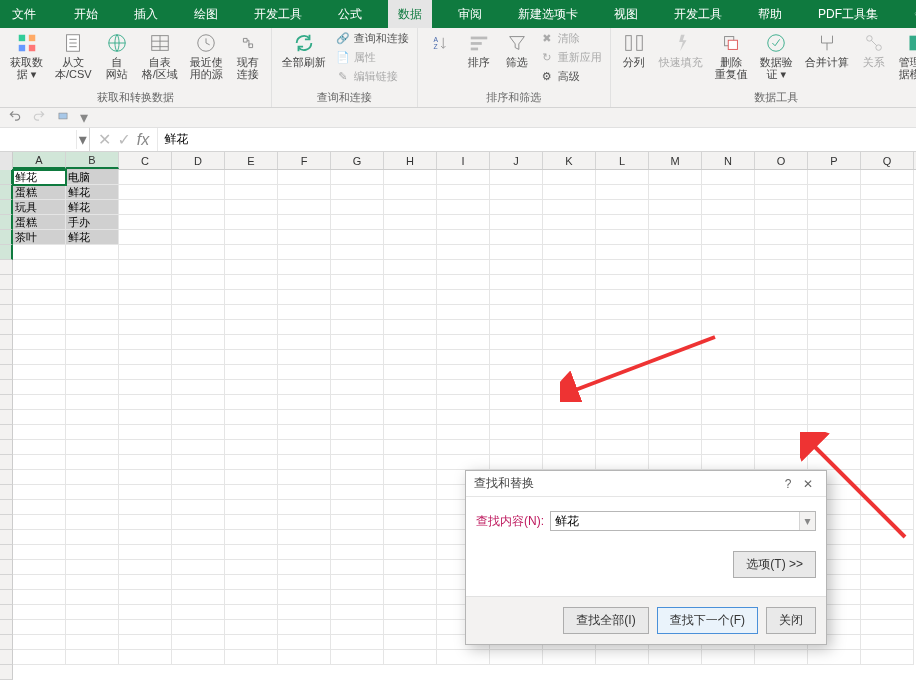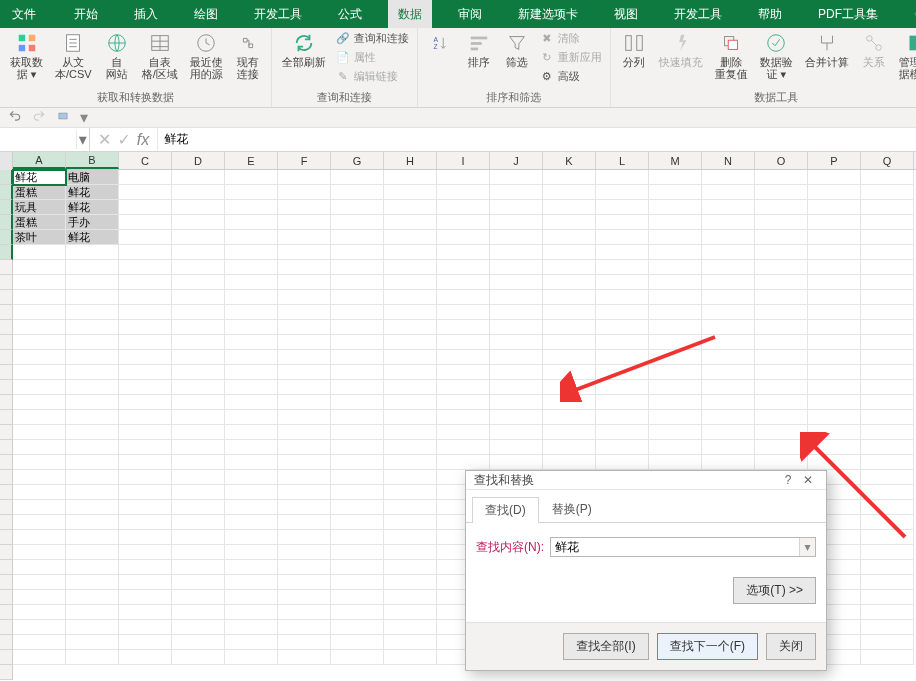--- a/index.html
+++ b/index.html
@@ -50,21 +50,21 @@
 .rowhdr-cell { width: 13px; height: 15px; border-bottom: 1px solid #d4d4d4; border-right: 1px solid #ccc; background: #f3f2f1; font-size: 10px; color: #333; display:flex; align-items:center; justify-content:center; cursor:pointer; }
 .rowhdr-cell.selected { background: #d1e6d8; border-right: 2px solid #0f7a3f; }
 .cells { position: relative; flex:1; }
 .grid-row { display: flex; height: 15px; }
 .cell { width: 53px; height: 15px; border-right: 1px solid #e5e5e5; border-bottom: 1px solid #e5e5e5; font-size: 11px; padding: 0 2px; display:flex; align-items:center; overflow: hidden; white-space: nowrap; }
 .cell.data { background: #d0d0d0; color: #000; }
 .cell.active { outline: 2px solid #0f7a3f; outline-offset: -1px; background: #fff; z-index: 2; }
 
 
 .dialog { position: absolute; left: 465px; top: 318px; width: 362px; background: #fff; border: 1px solid #b5b5b5; box-shadow: 4px 4px 14px rgba(0,0,0,0.25); font-size: 12px; }
-.dlg-title { height: 19px; display: flex; align-items: center; padding: 0 8px; background: #fff; border-bottom: 1px solid #e5e5e5; }
+.dlg-title { height: 26px; display: flex; align-items: center; padding: 0 8px; background: #fff; border-bottom: 1px solid #e5e5e5; }
 .dlg-title .t { flex: 1; color: #444; }
 .dlg-title .help, .dlg-title .close { width: 20px; text-align: center; color: #666; cursor: pointer; }
 .dlg-tabs { display: flex; padding: 6px 6px 0 6px; gap: 0; border-bottom: 1px solid #d4d4d4; }
 .dlg-tab { padding: 4px 12px; border: 1px solid transparent; border-bottom: none; cursor: pointer; color: #555; }
 .dlg-tab.active { border-color: #d4d4d4; background: #fff; position: relative; top: 1px; }
 .dlg-body { padding: 14px 10px 10px 10px; }
 .field-row { display: flex; align-items: center; gap: 6px; }
 .field-row label { width: 68px; color: #be185d; }
 .field-row .combo { flex: 1; display: flex; border: 1px solid #b7b7b7; height: 20px; }
 .field-row .combo input { flex: 1; border: none; outline: none; padding: 0 4px; font-size: 12px; }
@@ -1031,24 +1031,20 @@
         </div>
       </div>
   </div>
 
   <div class="dialog">
     <div class="dlg-title">
       <span class="t">查找和替换</span>
       <span class="help">?</span>
       <span class="close">✕</span>
     </div>
-    <div class="dlg-tabs">
-      <div class="dlg-tab active">查找(D)</div>
-      <div class="dlg-tab">替换(P)</div>
-    </div>
     <div class="dlg-body">
       <div class="field-row">
         <label>查找内容(N):</label>
         <div class="combo">
           <input value="鲜花" style="">
           <span class="dd">▾</span>
         </div>
       </div>
       <div class="dlg-options">
         <button class="btn">选项(T) &gt;&gt;</button>

